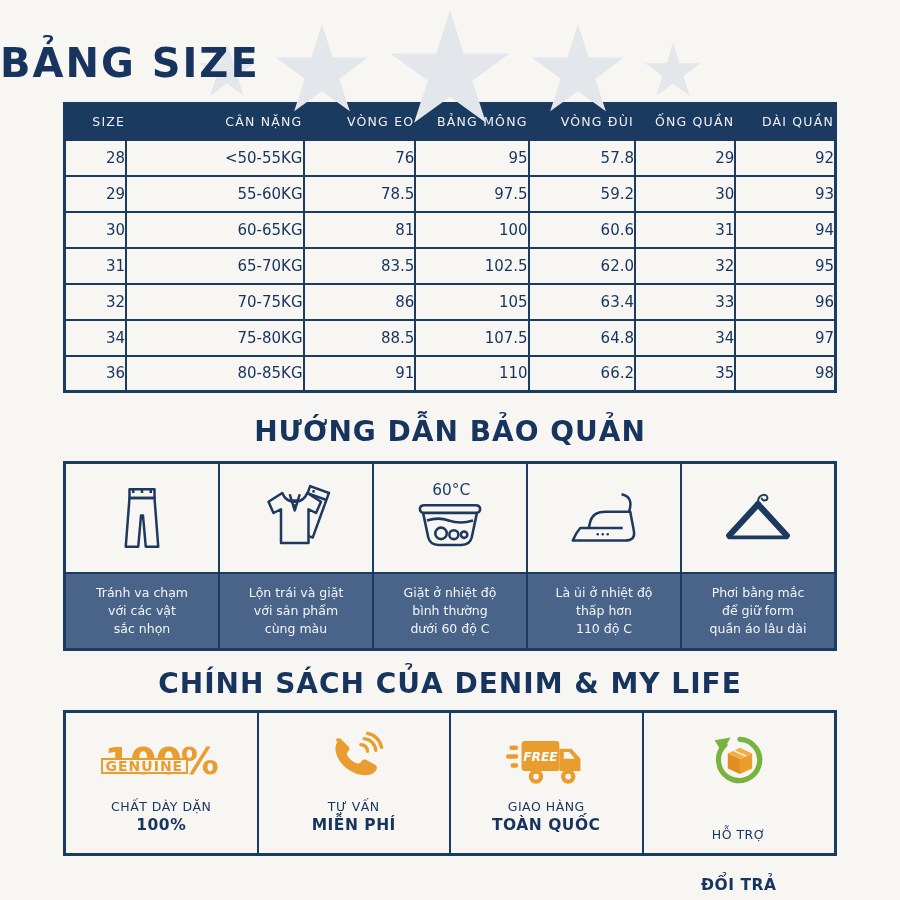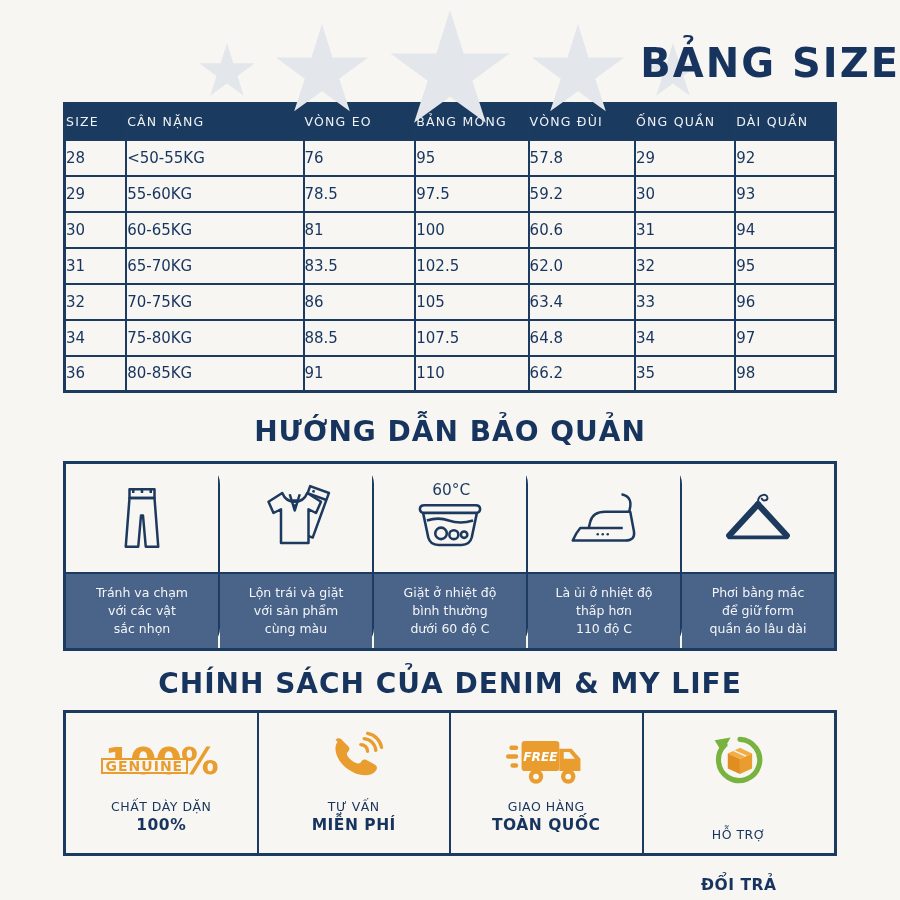--- a/index.html
+++ b/index.html
@@ -19,43 +19,43 @@
 
   
   .header{position:relative;height:102px;}
   .stars{position:absolute;left:0;right:0;top:10px;display:flex;justify-content:center;
     align-items:center;gap:18px;}
   .star{background:var(--star);
     clip-path:polygon(50% 0%,61% 35%,98% 35%,68% 57%,79% 91%,50% 70%,21% 91%,32% 57%,2% 35%,39% 35%);}
   .star.s1{width:58px;height:58px;}
   .star.s2{width:96px;height:96px;}
   .star.s3{width:124px;height:124px;}
-  .page-title{position:absolute;left:0;right:0;top:40px;text-align:right;
+  .page-title{position:absolute;left:0;right:0;top:40px;text-align:left;
     font-size:40px;font-weight:bold;letter-spacing:2px;color:var(--navy-text);}
 
   
   table.size{width:774px;margin:0 auto;border-collapse:collapse;table-layout:fixed;
     border:3px solid var(--cell-line);}
-  table.size th,table.size td{border:2px solid var(--cell-line);text-align:left;
+  table.size th,table.size td{border:2px solid var(--cell-line);text-align:right;
     height:36px;vertical-align:middle;}
   table.size th{background:var(--navy);color:#eef1f5;font-weight:normal;
     font-size:12.5px;letter-spacing:1.2px;}
   table.size td{background:var(--bg);font-size:15px;font-weight:normal;color:var(--navy-text);}
   col.c-size{width:8%;} col.c-weight{width:23%;} col.c-eo{width:14.5%;}
   col.c-mong{width:14.7%;} col.c-dui{width:13.8%;} col.c-ong{width:13%;} col.c-dai{width:13%;}
 
   
   .section-title{text-align:center;font-size:28px;font-weight:bold;letter-spacing:1px;
     color:var(--navy-text);}
   .care-title{margin-top:22px;}
   .policy-title{margin-top:16px;}
 
   
   .care-table{width:774px;margin:13px auto 0;display:flex;border:3px solid var(--cell-line);}
-  .care-cell{flex:1 1 0;display:flex;flex-direction:column;border-right:2px solid var(--cell-line);border-radius:20px;}
+  .care-cell{flex:1 1 0;display:flex;flex-direction:column;border-right:2px solid var(--cell-line);}
   .care-cell:last-child{border-right:none;}
   .care-icon-box{height:108px;display:flex;align-items:center;justify-content:center;
     background:var(--bg);}
   .care-label{background:var(--slate);color:#f3f5f8;border-top:2px solid var(--cell-line);
     min-height:76px;display:flex;align-items:center;justify-content:center;text-align:center;
     font-size:12.5px;line-height:1.45;padding:8px 3px;white-space:pre-line;}
 
   
   .policy-table{width:774px;margin:10px auto 0;display:flex;border:3px solid var(--cell-line);
     background:var(--bg);}

